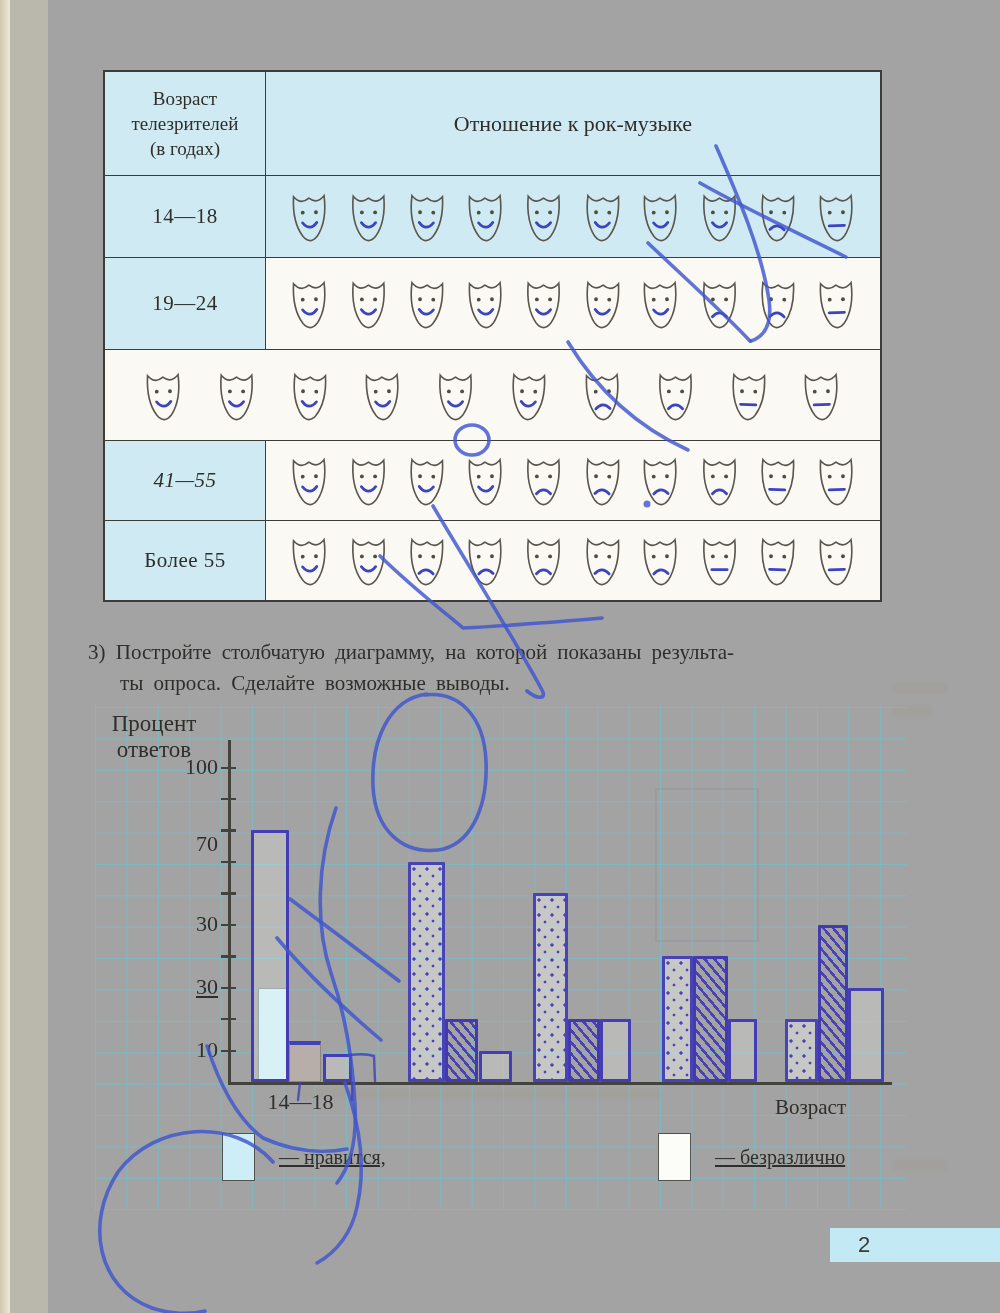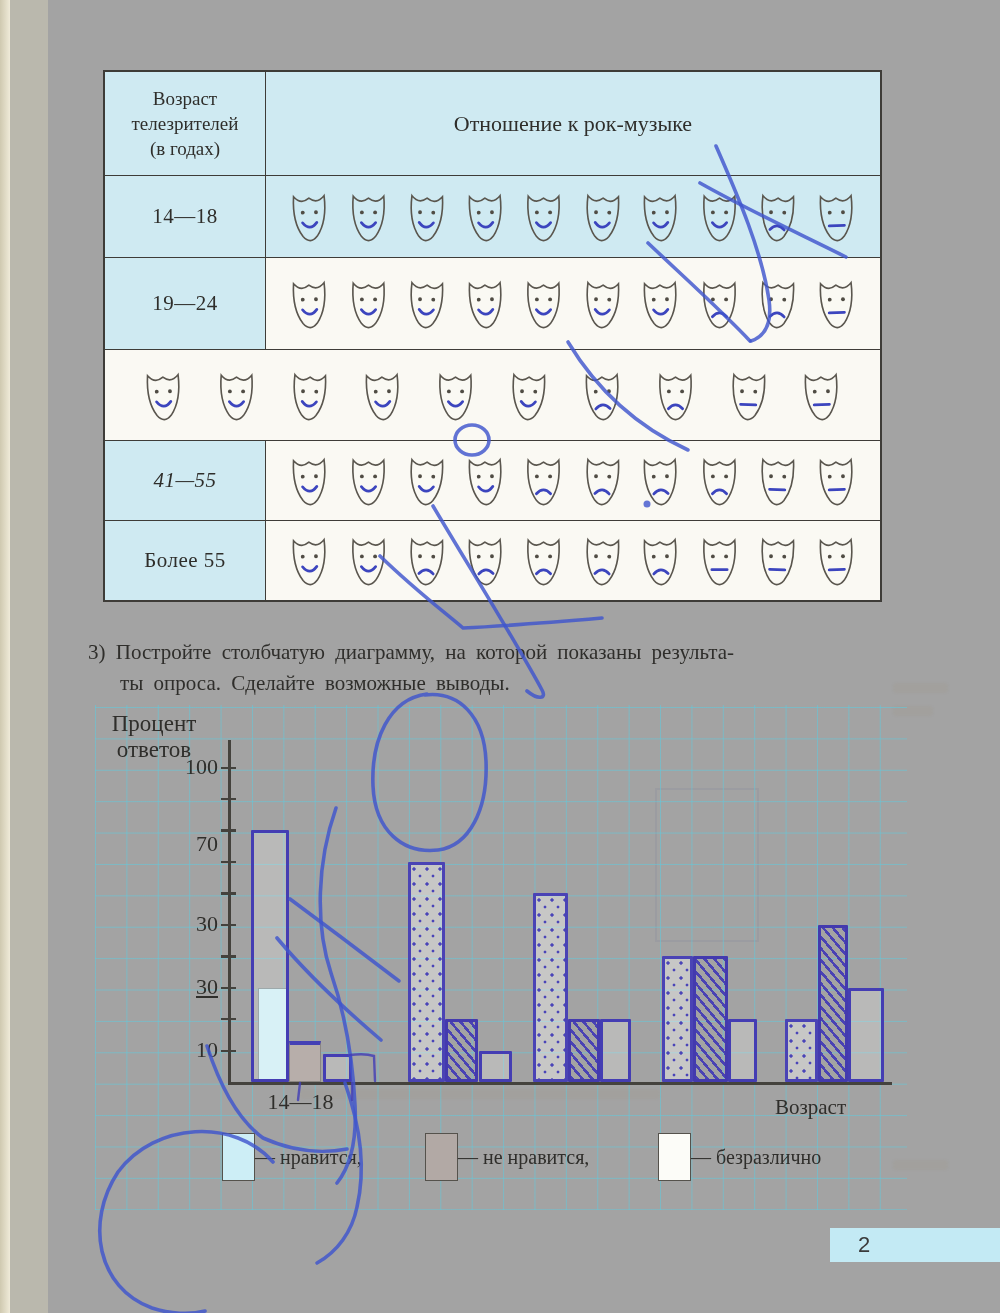--- a/index.html
+++ b/index.html
@@ -49,21 +49,21 @@
   .bar{position:absolute;box-sizing:border-box;}
   .bar.pen{border:3.5px solid #443db3;border-radius:1px;background:rgba(252,252,248,.25);}
   .bar.dotted{border:3.2px solid #4a43b5;border-radius:1px;background-color:rgba(252,252,250,.4);
      background-image:radial-gradient(circle at 3px 4px,#4a44b8 1.4px,transparent 1.9px),
                       radial-gradient(circle at 9px 11px,#4a44b8 1.2px,transparent 1.7px);
      background-size:13px 15px;}
   .bar.hatch{border:3.2px solid #433aae;border-radius:1px;
      background-image:repeating-linear-gradient(50deg,#4a42b4 0 2.6px,transparent 2.6px 7.5px);}
   .bar.cyanprint{background:#cdeef6;border:1.2px solid #7e8e92;}
   .bar.graypen{background:#b7aeaa;border:1px solid #8b8682;border-top:4.5px solid #4440b5;}
-  .legend-item{position:absolute;top:428px;display:flex;align-items:center;gap:0;}
+  .legend-item{position:absolute;top:428px;display:flex;align-items:center;gap:24px;text-decoration:underline;}
   .sw{width:33px;height:48px;border:1.6px solid #55524c;box-sizing:border-box;}
   .sw.cyan{background:#cdeef6;} .sw.gray{background:#b2a9a5;} .sw.white{background:#fcfcf8;}
   .legend-item span{font-size:20px;}
 
   
   .ghost{position:absolute;background:rgba(155,142,112,.20);height:10px;border-radius:4px;filter:blur(1.2px);z-index:0;}
   .ghost.faint{background:rgba(155,142,112,.12);}
   .ghost-rect{position:absolute;border:2px solid rgba(120,125,155,.16);z-index:0;}
 
   
@@ -444,24 +444,20 @@
 
   <div class="chart">
     <div class="ylabel">Процент ответов</div>
     <div class="axis-y"></div>
     <div class="axis-x"></div>
     <div class="xcat">14—18</div>
     <div class="xlabel">Возраст</div>
     <div class="legend-item" style="left:127px">
       <div class="sw cyan"></div>
       <span>— нравится,</span>
-    </div>
-    <div class="legend-item" style="left:330px">
-      <div class="sw gray"></div>
-      <span>— не нравится,</span>
     </div>
     <div class="legend-item" style="left:563px">
       <div class="sw white"></div>
       <span>— безразлично</span>
     </div>
   <div class="ytick" style="top: 344.55px;"></div>
       <div class="ytick" style="top: 313.1px;"></div>
       <div class="ytick" style="top: 281.65px;"></div>
       <div class="ytick" style="top: 250.2px;"></div>
       <div class="ytick" style="top: 218.75px;"></div>

